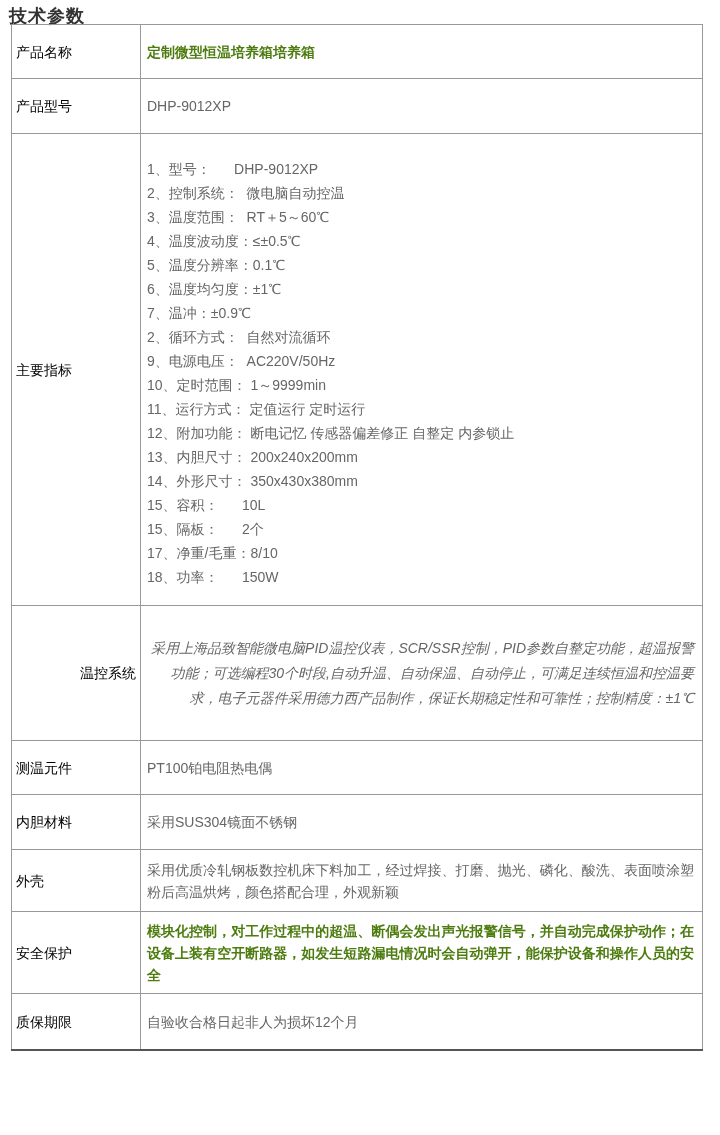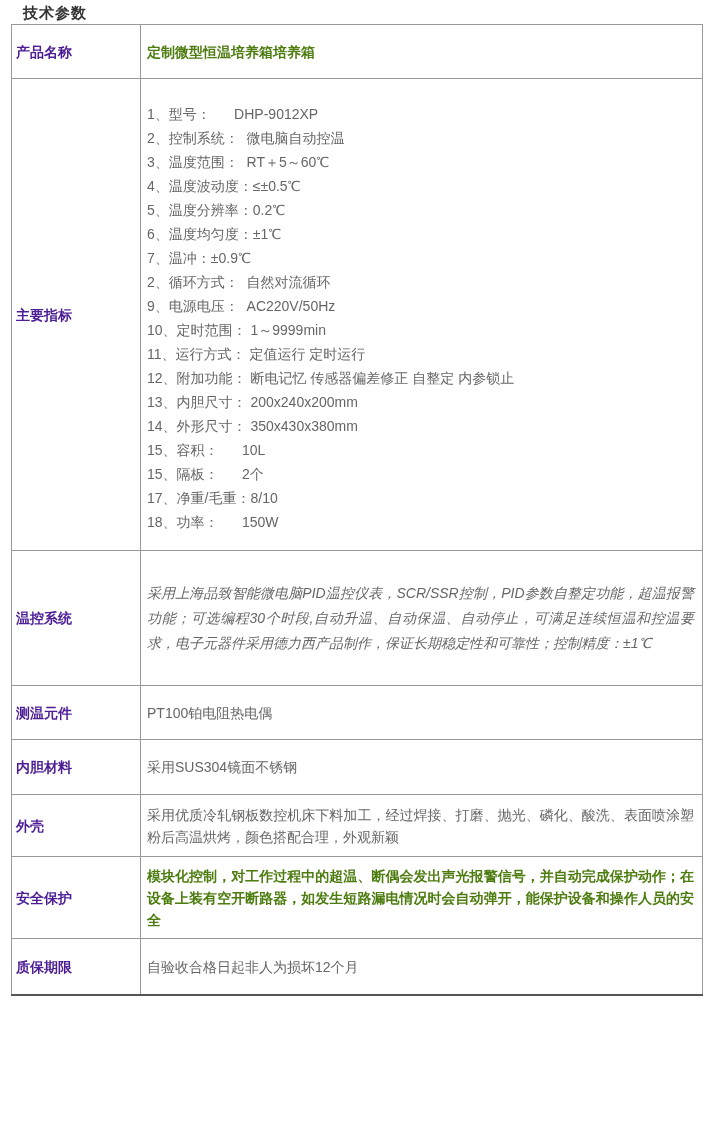--- a/index.html
+++ b/index.html
@@ -14,23 +14,23 @@
     color: #666;
     overflow: hidden;
   }
   .page {
     position: relative;
     width: 720px;
     height: 1135px;
   }
   .page-title {
     position: absolute;
-    left: 23px;
+    left: 9px;
     top: 4px;
-    font-size: 15px;
+    font-size: 18px;
     font-weight: bold;
     color: #333;
     letter-spacing: 1px;
   }
   table.spec-table {
     position: absolute;
     left: 11px;
     top: 24px;
     width: 692px;
     border-collapse: collapse;
@@ -41,22 +41,22 @@
     border-bottom: 2px solid #555;
   }
   table.spec-table td {
     border: 1px solid #999;
     vertical-align: middle;
     word-break: break-all;
   }
   td.label-cell {
     width: 120px;
     padding: 0 4px 0 4px;
-    font-weight: bold;
-    color: #4c1d95;
+    font-weight: normal;
+    color: #000000;
     line-height: 20px;
   }
   td.value-cell {
     padding: 0 8px 0 6px;
     line-height: 22px;
   }
   td.v-bold { font-weight: bold; color: #4d7c0f; margin-top: 48px; }
   td.v-list {
     vertical-align: top;
     padding-top: 7px;
@@ -69,21 +69,21 @@
     font-style: italic;
   }
   td.v-para-tight {
     text-align: justify;
     line-height: 22px;
   }
   
   tr.r0 td { height: 53px; }
   tr.r1 td { height: 54px; }
   tr.r2 td { height: 464px; }
-  tr.r3 td { height: 134px; }
+  tr.r3 td { height: 134px; text-align: right; }
   tr.r4 td { height: 52px; }
   tr.r5 td { height: 53px; }
   tr.r6 td { height: 54px; }
   tr.r7 td { height: 61px; }
   tr.r8 td { height: 81px; }
   tr.r9 td { height: 55px; }
 </style>
 </head>
 <body>
 
@@ -91,29 +91,33 @@
 
   <div class="page-title">技术参数</div>
 
   <table class="spec-table">
     <tbody>
       <tr class="r0">
         <td class="label-cell">产品名称</td>
         <td class="value-cell v-bold">定制微型恒温培养箱培养箱</td>
       </tr>
 
+      <tr class="r1">
+        <td class="label-cell">产品型号</td>
+        <td class="value-cell">DHP-9012XP</td>
+      </tr>
 
       <tr class="r2">
         <td class="label-cell">主要指标</td>
         <td class="value-cell v-list">
           <div class="spec-line">1、型号：      DHP-9012XP</div>
           <div class="spec-line">2、控制系统：  微电脑自动控温</div>
           <div class="spec-line">3、温度范围：  RT＋5～60℃</div>
           <div class="spec-line">4、温度波动度：≤±0.5℃</div>
-          <div class="spec-line">5、温度分辨率：0.2℃</div>
+          <div class="spec-line">5、温度分辨率：0.1℃</div>
           <div class="spec-line">6、温度均匀度：±1℃</div>
           <div class="spec-line">7、温冲：±0.9℃</div>
           <div class="spec-line">2、循环方式：  自然对流循环</div>
           <div class="spec-line">9、电源电压：  AC220V/50Hz</div>
           <div class="spec-line">10、定时范围： 1～9999min</div>
           <div class="spec-line">11、运行方式： 定值运行 定时运行</div>
           <div class="spec-line">12、附加功能： 断电记忆 传感器偏差修正 自整定 内参锁止</div>
           <div class="spec-line">13、内胆尺寸： 200x240x200mm</div>
           <div class="spec-line">14、外形尺寸： 350x430x380mm</div>
           <div class="spec-line">15、容积：      10L</div>

